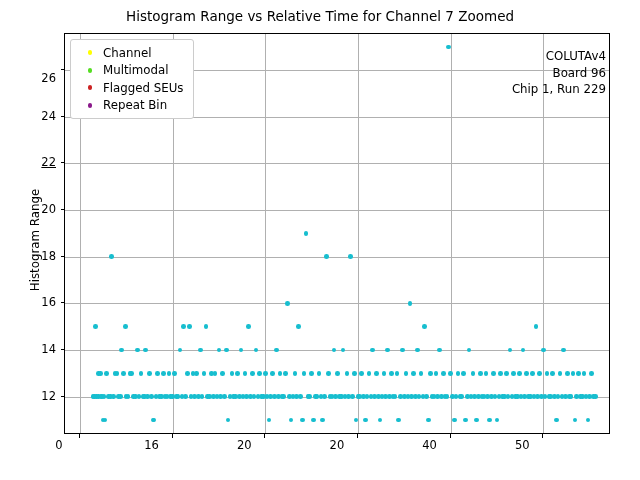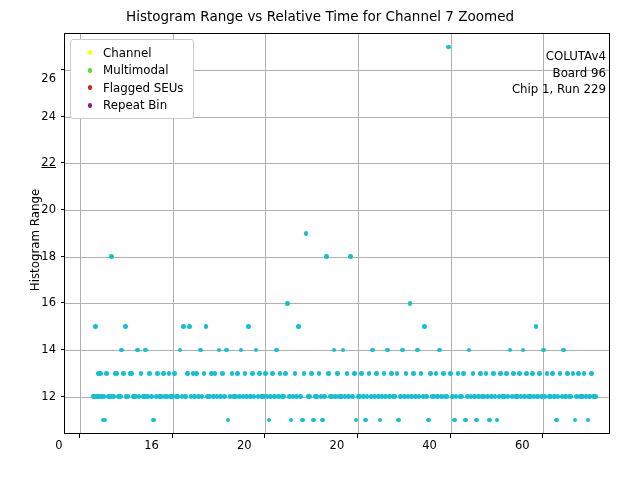--- a/index.html
+++ b/index.html
@@ -438,21 +438,21 @@
       <div class="tick-label-x" style="left: 78.8319px;">0</div>
       <div class="tick-mark-x" style="left: 78.8319px;"></div>
       <div class="tick-label-x" style="left: 171.531px;">16</div>
       <div class="tick-mark-x" style="left: 171.531px;"></div>
       <div class="tick-label-x" style="left: 264.231px;">20</div>
       <div class="tick-mark-x" style="left: 264.231px;"></div>
       <div class="tick-label-x" style="left: 356.93px;">20</div>
       <div class="tick-mark-x" style="left: 356.93px;"></div>
       <div class="tick-label-x" style="left: 449.63px;">40</div>
       <div class="tick-mark-x" style="left: 449.63px;"></div>
-      <div class="tick-label-x" style="left: 542.329px;">60</div>
+      <div class="tick-label-x" style="left: 542.329px;">50</div>
       <div class="tick-mark-x" style="left: 542.329px;"></div>
     </div>
 
   <div id="ylabel">Histogram Range</div>
 
   <div id="legend">
       <div class="legend-row">
         <span class="legend-swatch-wrap">
           <span class="legend-dot" style="background: rgb(255, 255, 0);"></span>
         </span>

